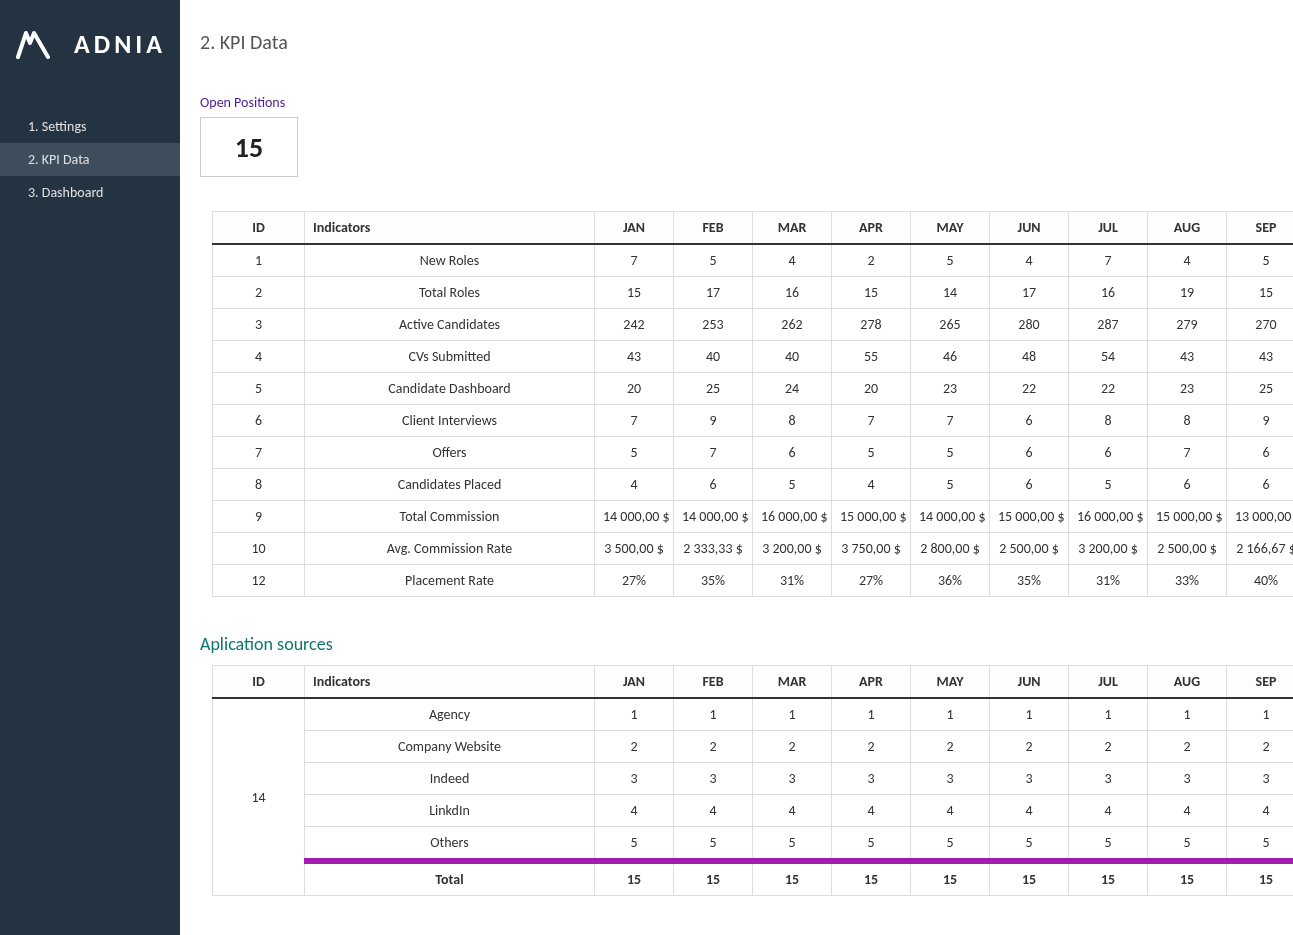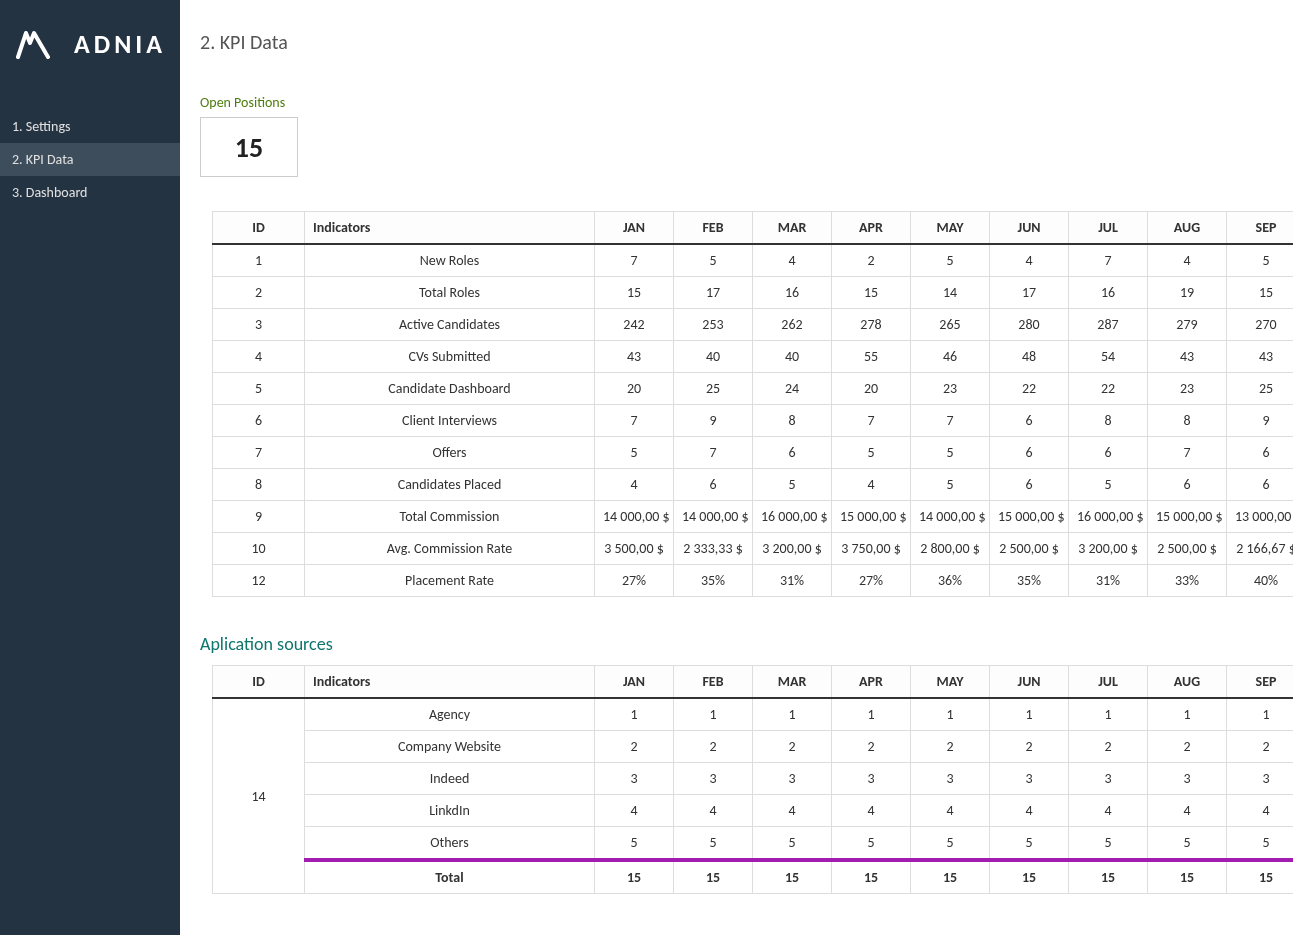--- a/index.html
+++ b/index.html
@@ -26,42 +26,42 @@
     padding: 28px 16px 50px 16px;
     color: #fff;
   }
   .logo svg { flex-shrink: 0; }
   .logo-text {
     font-size: 26px;
     font-weight: 600;
     letter-spacing: 4px;
   }
   .nav-item {
-    padding: 8px 12px;
+    padding: 8px 28px;
     font-size: 14px;
     color: #e0e0e0;
     cursor: pointer;
   }
   .nav-item.active {
     background: #3d4d5c;
   }
   .main {
     flex: 1;
     padding: 30px 10px 30px 20px;
     overflow-x: auto;
   }
   .page-title {
     font-size: 20px;
     color: #555;
     margin-bottom: 40px;
     font-weight: 400;
   }
   .op-label {
     font-size: 14px;
-    color: #4d7c0f;
+    color: #4c1d95;
     margin-bottom: 6px;
   }
   .op-box {
     border: 1px solid #ccc;
     width: 98px;
     height: 60px;
     display: flex;
     align-items: center;
     justify-content: center;
     font-size: 28px;
@@ -97,21 +97,21 @@
   td.ind-c { text-align: center; }
   td.val-c { text-align: center; }
   .section-title {
     font-size: 18px;
     color: #0f766e;
     margin: 36px 0 10px 0;
     font-weight: 400;
   }
   .total-row td {
     font-weight: 700;
-    border-top: 4px solid #a21caf;
+    border-top: 6px solid #a21caf;
   }
 </style>
 </head>
 <body>
 
 <aside class="sidebar">
   <div class="logo">
     <svg width="34" height="30" viewBox="0 0 34 30">
       <path d="M2 28 L10 4 L14 14 L18 4 L32 28" stroke="#fff" stroke-width="4" fill="none" stroke-linejoin="round" stroke-linecap="round"></path>
     </svg>

